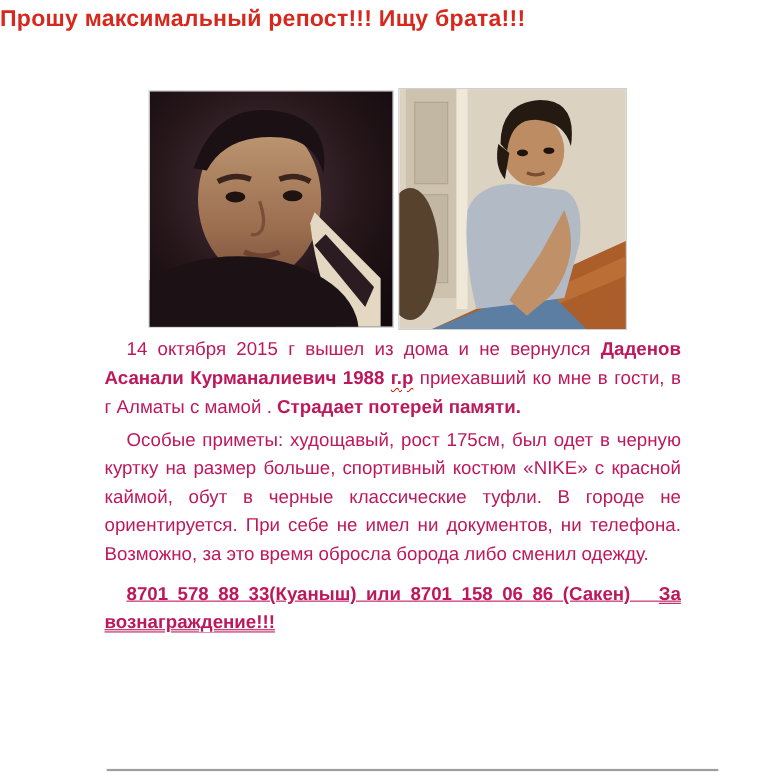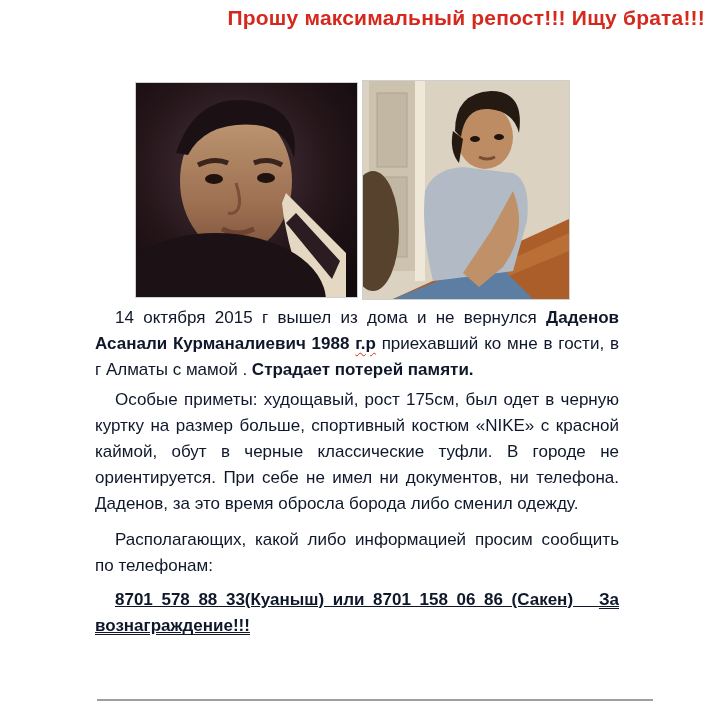--- a/index.html
+++ b/index.html
@@ -7,21 +7,21 @@
     position: relative;
     width: 705px; height: 705px;
     background: #ffffff;
     font-family: "Liberation Sans", "DejaVu Sans", sans-serif;
     overflow: hidden;
   }
   .title {
     position: absolute;
     top: 6px; left: 0; width: 100%;
     margin: 0;
-    text-align: right;
+    text-align: left;
     font-size: 21px;
     font-weight: 700;
     color: #d6281d;
     letter-spacing: 0.2px;
   }
   .photos {
     position: absolute;
     top: 80px; left: 0; width: 100%;
     display: flex;
     justify-content: center;
@@ -34,21 +34,21 @@
     box-sizing: content-box;
   }
   .photo svg { display: block; }
   .photo-left { margin-top: 2px; }
   .body {
     position: absolute;
     top: 305px; left: 95px;
     width: 524px;
     font-size: 17px;
     line-height: 26px;
-    color: #0f172a;
+    color: #be185d;
     text-align: justify;
   }
   .body p { margin: 0; text-indent: 20px; }
   .p1 { margin-bottom: 4px !important; }
   .p2 { margin-bottom: 10px !important; }
   .p3 { margin-bottom: 8px !important; }
   .p4 { margin-bottom: 5px !important; text-decoration: underline; }
   .bold, .body b { font-weight: 700; }
   .underline { text-decoration: underline; text-underline-offset: 3px; }
   .squiggle {
@@ -123,23 +123,22 @@
         <ellipse cx="136" cy="56" rx="5" ry="3" fill="#20130d"></ellipse>
         <path d="M116 76 q8 4 16 0" stroke="#7a4c34" stroke-width="3" fill="none"></path>
       </svg>
     </div>
 
   </div>
 
   <div class="body">
     <p class="p1"><span>14 октября 2015 г вышел из дома и не вернулся </span><b>Даденов Асанали Курманалиевич 1988 </b><b class="squiggle">г.р</b><span> приехавший ко мне в гости, в г Алматы с мамой . </span><b>Страдает потерей памяти.</b></p>
 
-    <p class="p2">Особые приметы: худощавый, рост 175см, был одет в черную куртку на размер больше, спортивный костюм «NIKE» с красной каймой, обут в черные классические туфли. В городе не ориентируется. При себе не имел ни документов, ни телефона. Даденов, за это время обросла борода либо сменил одежду.</p>
+    <p class="p2">Особые приметы: худощавый, рост 175см, был одет в черную куртку на размер больше, спортивный костюм «NIKE» с красной каймой, обут в черные классические туфли. В городе не ориентируется. При себе не имел ни документов, ни телефона. Возможно, за это время обросла борода либо сменил одежду.</p>
 
-    <p class="p3">Располагающих, какой либо информацией просим сообщить по телефонам:</p>
 
     <p class="p4 bold"><span>8701 578 88 33(Куаныш) или 8701 158 06 86 (Сакен) &nbsp;&nbsp;</span><span class="underline">За вознаграждение!!!</span></p>
 
   </div>
 
   <div class="divider"></div>
 
 </div>
 
 </body></html>

